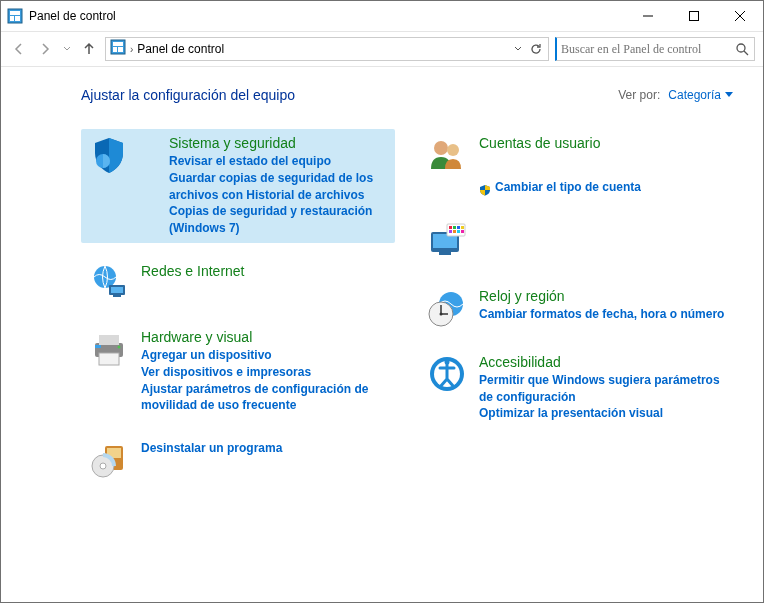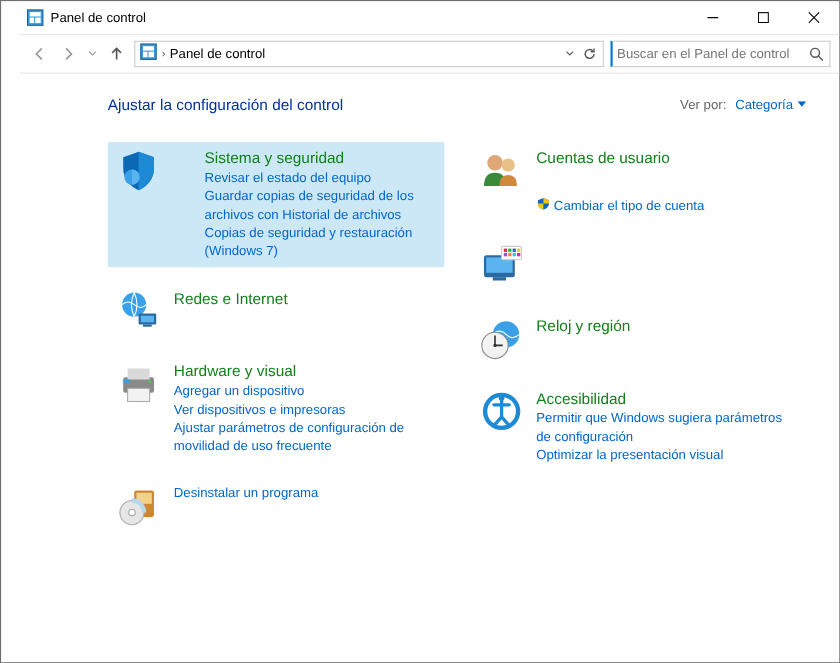--- a/index.html
+++ b/index.html
@@ -1,52 +1,52 @@
 <!DOCTYPE html>
 <html><head>
 <meta charset="utf-8">
 <style>
 * { box-sizing: border-box; margin: 0; padding: 0; font-family: "Segoe UI", Tahoma, sans-serif; }
 html, body { width: 764px; height: 603px; background: #fff; overflow: hidden; }
-.window { width: 764px; height: 603px; border: 1px solid #707070; display: flex; flex-direction: column; background: #fff; padding-left: 17px; }
+.window { width: 764px; height: 603px; border: 1px solid #707070; display: flex; flex-direction: column; background: #fff; }
 .titlebar { height: 30px; display: flex; align-items: center; padding-left: 6px; }
 .titlebar .icon { width: 16px; height: 16px; margin-right: 6px; }
 .titlebar .title { font-size: 12px; color: #000; flex: 1; }
 .titlebar .controls { display: flex; }
 .titlebar .controls .btn { width: 46px; height: 30px; display: flex; align-items: center; justify-content: center; }
 .titlebar .controls .btn svg { stroke: #000; }
 .navbar { height: 36px; border-top: 1px solid #e5e5e5; border-bottom: 1px solid #e5e5e5; display: flex; align-items: center; padding: 0 8px; gap: 6px; }
 .nav-arrow { width: 20px; height: 20px; display: flex; align-items: center; justify-content: center; }
 .nav-arrow svg { stroke: #999; fill: none; }
 .nav-arrow.active svg { stroke: #555; }
 .chevdown { width: 12px; height: 20px; display: flex; align-items: center; justify-content: center; }
 .chevdown svg { stroke: #999; fill: none; }
 .addressbar { flex: 1; height: 24px; border: 1px solid #ccc; display: flex; align-items: center; padding: 0 4px; gap: 4px; }
 .addressbar .bc { font-size: 12px; color: #000; }
 .addressbar .sep { font-size: 10px; color: #555; }
 .addressbar .flex { flex: 1; }
 .addr-controls { display: flex; align-items: center; gap: 2px; }
 .addr-controls .c { width: 16px; height: 16px; display: flex; align-items: center; justify-content: center; }
 .searchbox { width: 200px; height: 24px; border: 1px solid #ccc; display: flex; align-items: center; padding: 0 4px; gap: 4px; border-left: 2px solid #0078d7; }
-.searchbox input { flex: 1; border: none; outline: none; font-size: 12px; color: #000; }
+.searchbox input { flex: 1; border: none; outline: none; font-size: 12px; color: #000; font-family: Liberation Serif, serif; }
 .searchbox .mag { width: 16px; height: 16px; display: flex; align-items: center; justify-content: center; }
 .content { flex: 1; padding: 20px 30px 20px 80px; overflow: auto; }
 .header-row { display: flex; align-items: center; margin-bottom: 26px; }
 .header-row .heading { color: #003399; font-size: 14px; flex: 1; }
 .header-row .viewby { font-size: 12px; color: #666; margin-right: 8px; }
 .header-row .viewval { font-size: 12px; color: #0066cc; display: flex; align-items: center; gap: 4px; }
 .columns { display: flex; gap: 24px; }
 .col { flex: 1; display: flex; flex-direction: column; gap: 14px; }
 .category { display: flex; gap: 12px; padding: 6px 8px; border-radius: 2px; align-items: flex-start; }
 .category.highlighted { background: #cce8f7; gap: 40px; }
 .cat-icon { width: 40px; height: 40px; flex-shrink: 0; display: flex; align-items: center; justify-content: center; }
 .cat-body { flex: 1; }
 .cat-title { color: #13801b; font-size: 14px; margin-bottom: 2px; cursor: pointer; }
-.cat-link { color: #0066cc; font-size: 12px; line-height: 1.4; cursor: pointer; display: block; }
-.cat-link.shield { display: flex; align-items: flex-start; gap: 4px; margin-top: 28px; }
+.cat-link { color: #0066cc; font-size: 12px; line-height: 1.4; cursor: pointer; display: block; font-weight: bold; }
+.cat-link.shield { display: flex; align-items: flex-end; gap: 4px; margin-top: 28px; }
 .shield-mini { width: 12px; height: 12px; flex-shrink: 0; }
 </style>
 </head>
 <body>
 
 <div class="window">
 
   <div class="titlebar">
     <span class="icon">
       <svg viewBox="0 0 16 16" width="16" height="16">
@@ -128,21 +128,21 @@
           <svg width="14" height="14" viewBox="0 0 14 14">
             <circle cx="6" cy="6" r="4" fill="none" stroke="#555" stroke-width="1.3"></circle>
             <line x1="9" y1="9" x2="13" y2="13" stroke="#555" stroke-width="1.3"></line>
           </svg>
         </div>
     </div>
   </div>
 
   <div class="content">
     <div class="header-row">
-      <div class="heading">Ajustar la configuración del control</div>
+      <div class="heading">Ajustar la configuración del equipo</div>
       <div class="viewby">Ver por:</div>
       <div class="viewval">
         <span>Categoría</span>
         <svg width="8" height="6" viewBox="0 0 8 6">
             <path d="M0 0 L4 5 L8 0" fill="#0066cc"></path>
           </svg>
       </div>
     </div>
 
     <div class="columns">
@@ -265,20 +265,21 @@
                 <circle cx="24" cy="16" r="12" fill="#3aa0e8"></circle>
                 <path d="M12 16 Q18 10 24 16 Q30 22 36 16" fill="none" stroke="#fff" stroke-width="1"></path>
                 <circle cx="14" cy="26" r="12" fill="#f2f2f2" stroke="#888"></circle>
                 <line x1="14" y1="26" x2="14" y2="17" stroke="#333" stroke-width="1.5"></line>
                 <line x1="14" y1="26" x2="21" y2="26" stroke="#333" stroke-width="1.5"></line>
                 <circle cx="14" cy="26" r="1.5" fill="#333"></circle>
               </svg>
           </div>
           <div class="cat-body">
             <div class="cat-title">Reloj y región</div>
+            <span class="cat-link">Cambiar formatos de fecha, hora o número</span>
           </div>
         </div>
 
         <div class="category">
           <div class="cat-icon">
             <svg viewBox="0 0 40 40" width="40" height="40">
                 <circle cx="20" cy="20" r="17" fill="#1e8ad6"></circle>
                 <circle cx="20" cy="20" r="13" fill="#fff"></circle>
                 <path d="M20 10 L20 25 M13 14 L27 14 M20 25 L13 33 M20 25 L27 33" stroke="#1e8ad6" stroke-width="3" stroke-linecap="round"></path>
                 <circle cx="20" cy="8" r="2.5" fill="#1e8ad6"></circle>

